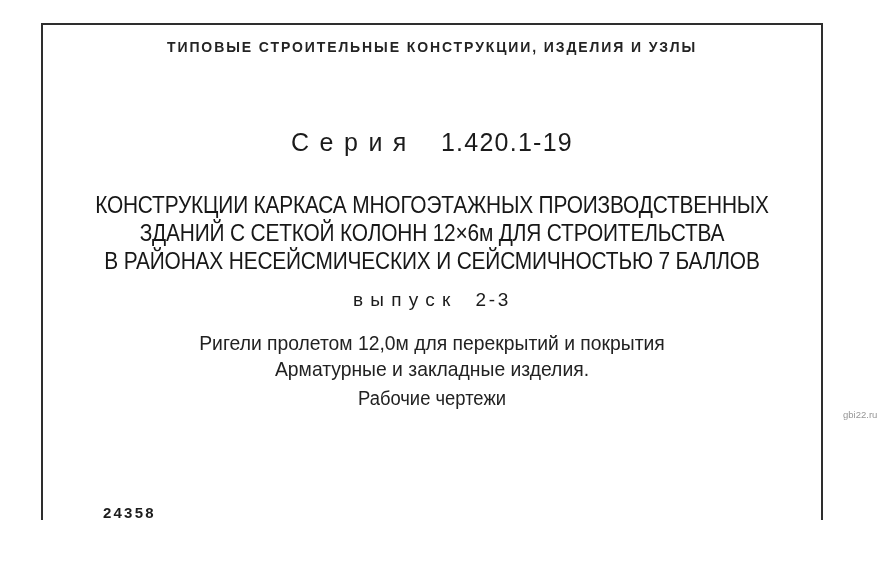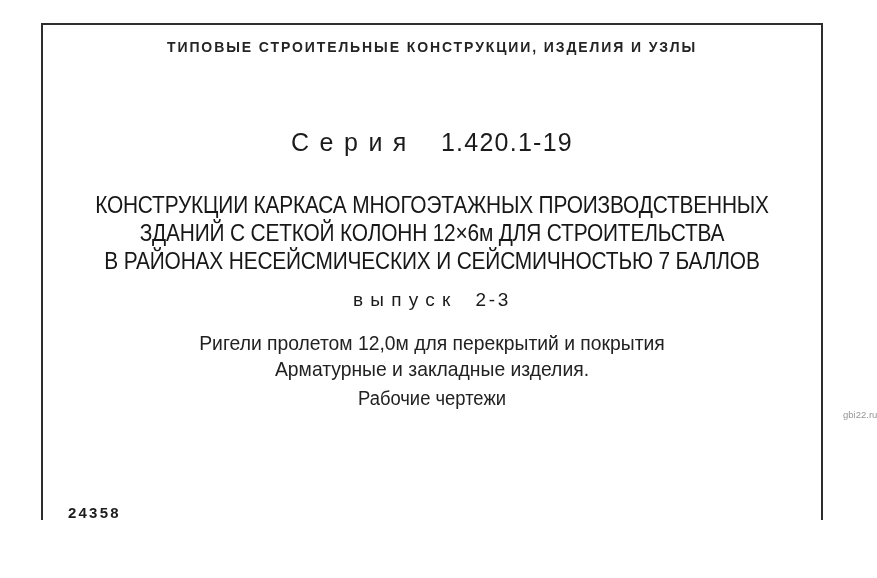--- a/index.html
+++ b/index.html
@@ -78,20 +78,21 @@
     top: 504px;
   }
   .stamp-number {
     display: inline-block;
     font-size: 15px;
     font-weight: 700;
     letter-spacing: 2.2px;
     padding: 0 16px 2px 2px;
     border-bottom: 2px solid #262626;
     color: #1c1c1c;
+    margin-left: 35px;
   }
   .stamp-price {
     margin-top: 3px;
     padding-left: 6px;
     font-size: 10.5px;
     font-weight: 700;
     letter-spacing: 1.2px;
     color: #1c1c1c;
   }
   .stamp-price .price-label { margin-right: 10px; }

